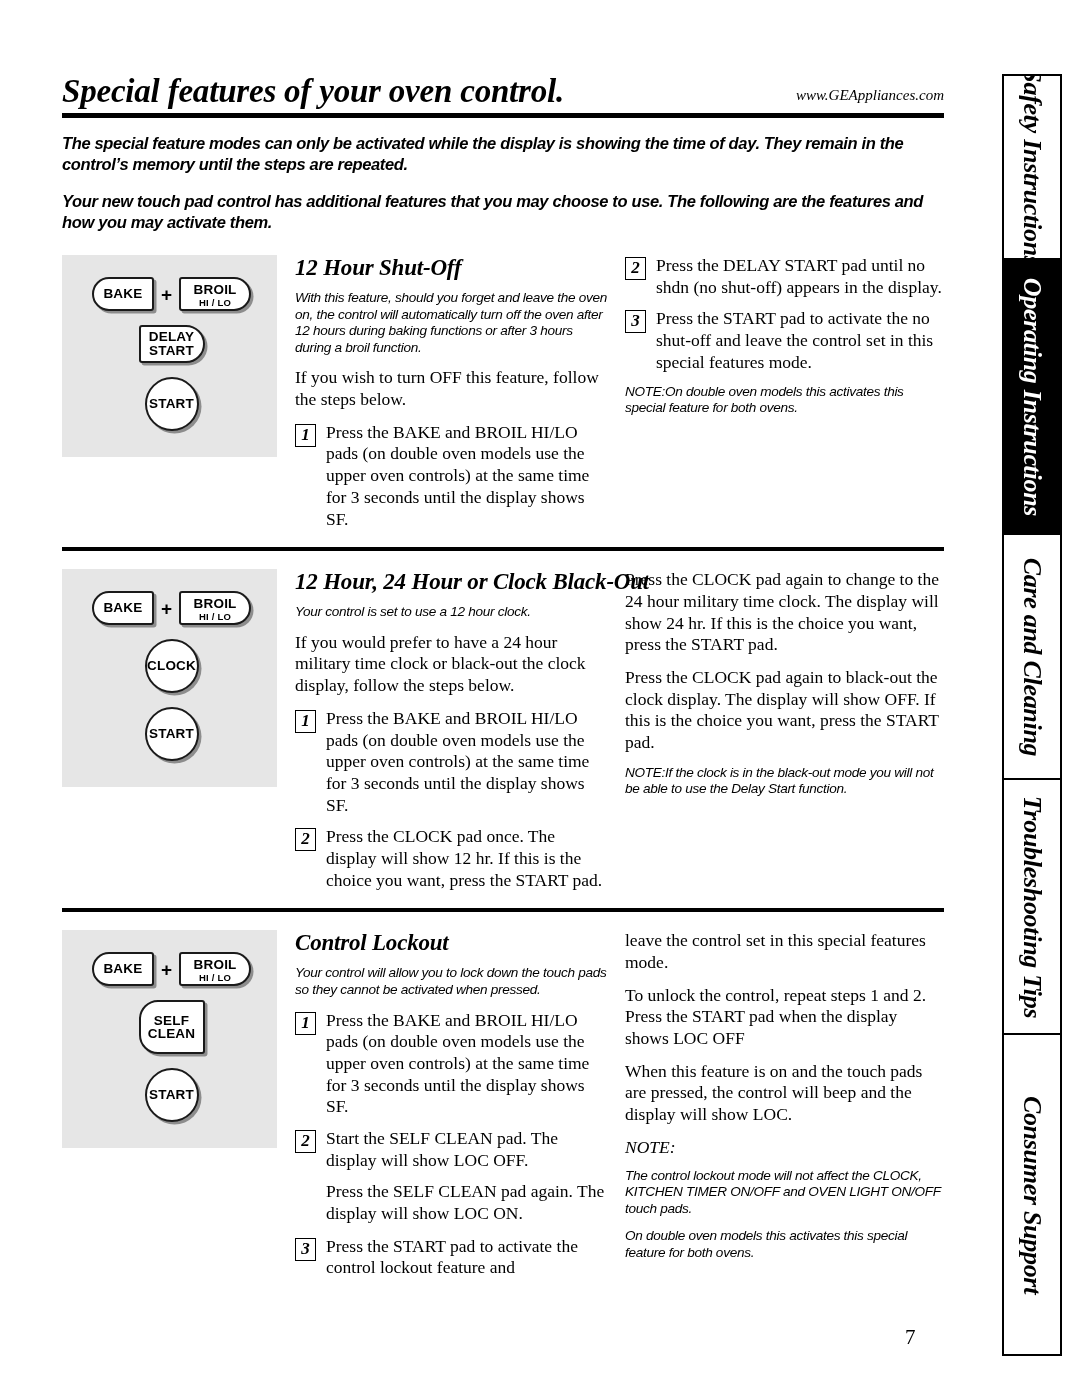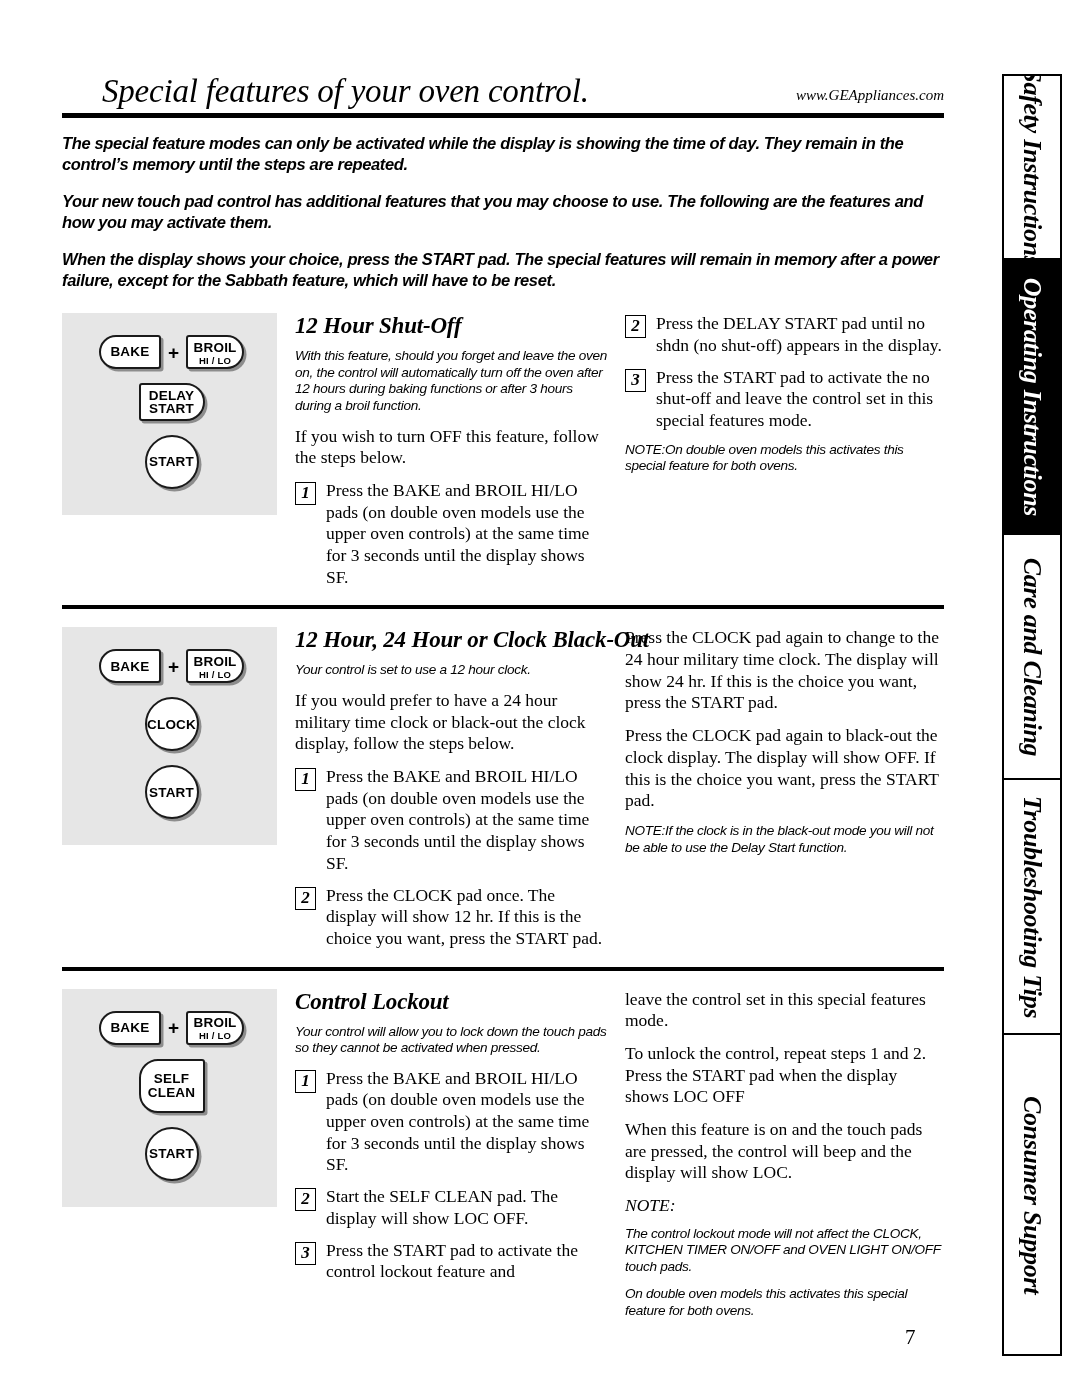--- a/index.html
+++ b/index.html
@@ -33,26 +33,25 @@
 
   
   .header-row {
     display: flex;
     align-items: flex-end;
     justify-content: space-between;
   }
   .page-title {
     font-family: "Liberation Serif", serif;
     font-style: italic;
-    font-weight: normal;
+    font-weight: bold;
     font-size: 33px;
     line-height: 1.05;
     letter-spacing: -0.2px;
     white-space: nowrap;
-    margin-left: 40px;
   }
   .site-url {
     font-family: "Liberation Serif", serif;
     font-style: italic;
     font-size: 15px;
     padding-bottom: 5px;
     white-space: nowrap;
   }
   .title-rule {
     height: 5px;
@@ -122,21 +121,21 @@
     text-align: center;
     font-family: "Liberation Sans", sans-serif;
     font-weight: bold;
     line-height: 1.02;
     box-shadow: 2.5px 2.5px 0 0 #8d8d8d;
   }
   .pad-label { font-size: 13.5px; letter-spacing: 0.2px; }
   .pad-sub { font-size: 9.5px; letter-spacing: 0.2px; display: block; margin-top: 1px;}
 
   .pad-bake   { width: 62px; height: 34px; border-radius: 17px 3px 3px 17px; }
-  .pad-broil  { width: 58px; height: 34px; border-radius: 3px 17px 17px 3px; }
+  .pad-broil  { width: 72px; height: 34px; border-radius: 3px 17px 17px 3px; }
   .pad-delay  { width: 66px; height: 38px; border-radius: 3px 19px 19px 3px; flex-direction: column; }
   .pad-self   { width: 66px; height: 54px; border-radius: 19px 3px 3px 19px; flex-direction: column; }
   .pad-circle { width: 54px; height: 54px; border-radius: 50%; }
 
   
   .cols {
     flex: 1 1 auto;
     display: flex;
     align-items: flex-start;
   }
@@ -254,21 +253,20 @@
 
     <div class="header-row">
       <div class="page-title">Special features of your oven control.</div>
       <div class="site-url">www.GEAppliances.com</div>
     </div>
     <div class="title-rule"></div>
 
     <div class="intro">
       <p>The special feature modes can only be activated while the display is showing the time of day. They remain in the control’s memory until the steps are repeated.</p>
       <p>Your new touch pad control has additional features that you may choose to use. The following are the features and how you may activate them.</p>
-      <p>When the display shows your choice, press the START pad. The special features will remain in memory after a power failure, except for the Sabbath feature, which will have to be reset.</p>
     </div>
 
     <div class="section">
       <div class="section-body">
 
         <div class="pad-panel">
           <div class="pad-row">
             <div class="pad pad-bake">
               <span class="pad-label">BAKE</span>
             </div>
@@ -409,20 +407,21 @@
             <div class="sec-heading">Control Lockout</div>
             <p class="lead-italic">Your control will allow you to lock down the touch pads so they cannot be activated when pressed.</p>
             <div class="step">
               <div class="step-num">1</div>
               <div class="step-text">Press the BAKE and BROIL HI/LO pads (on double oven models use the upper oven controls) at the same time for 3 seconds until the display shows SF.</div>
             </div>
             <div class="step">
               <div class="step-num">2</div>
               <div class="step-text">Start the SELF CLEAN pad. The display will show LOC OFF.</div>
             </div>
+            <p class="step-text step-cont" style="margin:0 0 11px 31px;">Press the SELF CLEAN pad again. The display will show LOC ON.</p>
             <div class="step">
               <div class="step-num">3</div>
               <div class="step-text">Press the START pad to activate the control lockout feature and</div>
             </div>
           </div>
 
           <div class="col-right">
             <p class="body-serif">leave the control set in this special features mode.</p>
             <p class="body-serif">To unlock the control, repeat steps 1 and 2. Press the START pad when the display shows LOC OFF</p>
             <p class="body-serif">When this feature is on and the touch pads are pressed, the control will beep and the display will show LOC.</p>

